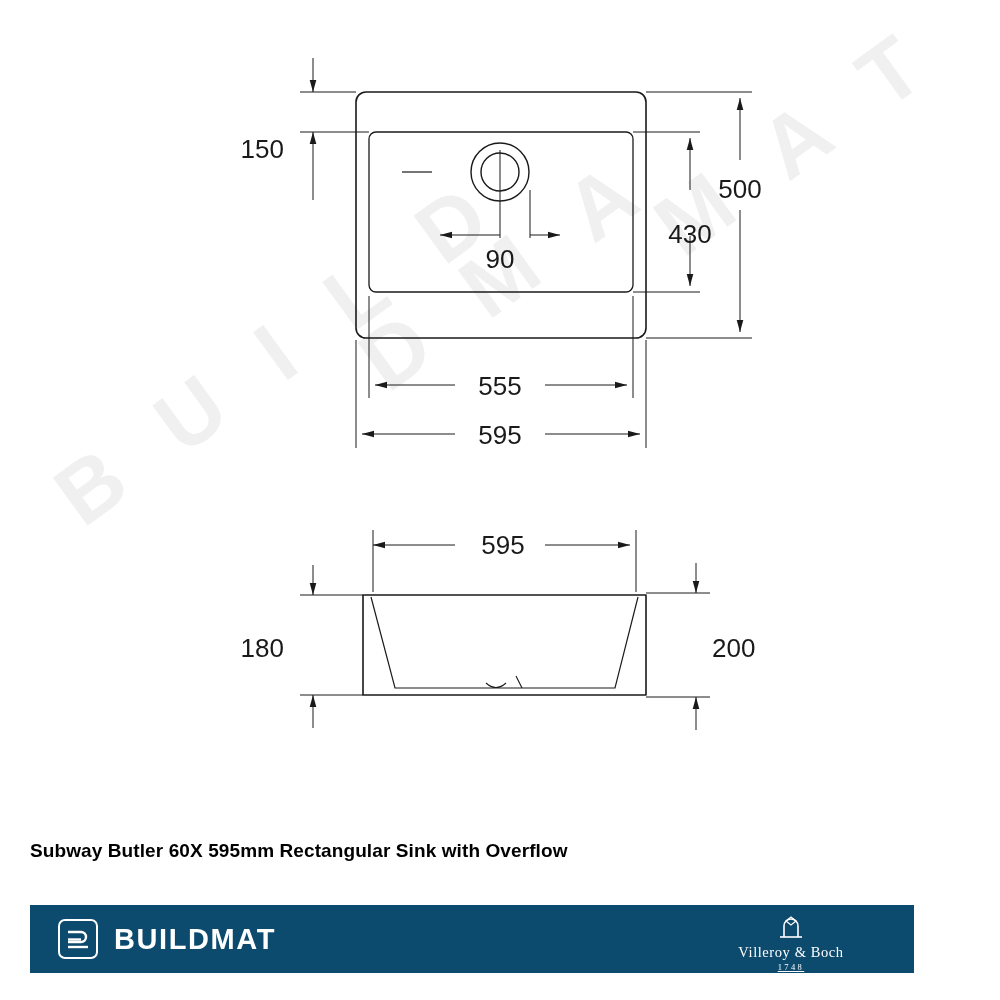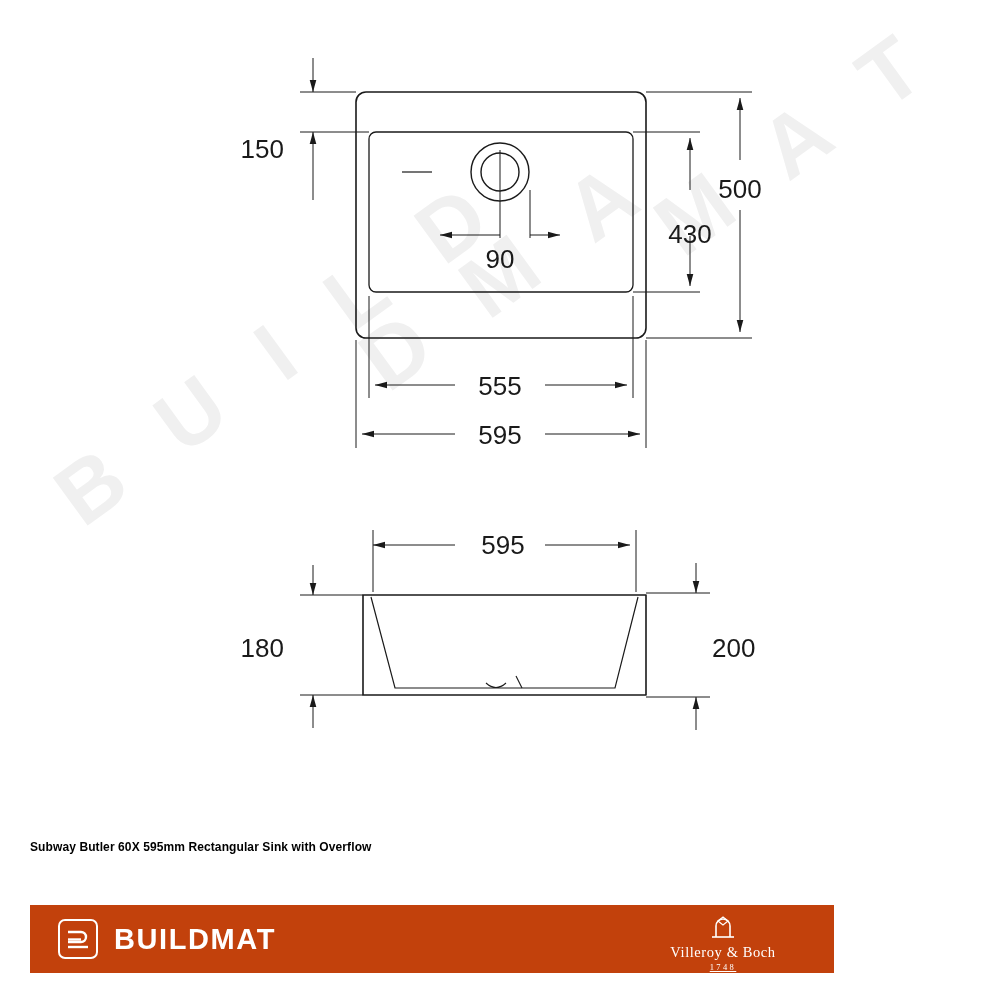--- a/index.html
+++ b/index.html
@@ -49,34 +49,34 @@
     left: 0; top: 0;
     width: 1000px;
     height: 890px;
     z-index: 2;
   }
   
   .caption {
     position: absolute;
     left: 30px;
     top: 840px;
-    font-size: 12px;
+    font-size: 19px;
     font-weight: 700;
     color: #000000;
     letter-spacing: 0.1px;
     z-index: 3;
   }
   
   .footer {
     position: absolute;
     left: 30px;
     top: 905px;
-    width: 804px;
+    width: 884px;
     height: 68px;
-    background: #c2410c;
+    background: #0c4a6e;
     z-index: 3;
   }
   .brand {
     position: absolute;
     left: 28px;
     top: 14px;
     display: flex;
     align-items: center;
     gap: 16px;
   }
@@ -86,21 +86,21 @@
   }
   .brand-name {
     color: #ffffff;
     font-size: 29px;
     font-weight: 700;
     letter-spacing: 0.055em;
     font-family: "Liberation Sans", sans-serif;
   }
   .vb {
     position: absolute;
-    right: 16px;
+    right: 28px;
     top: 8px;
     width: 190px;
     text-align: center;
     color: #ffffff;
   }
   .vb-mark { display: block; margin: 0 auto; }
   .vb-name {
     font-family: "Liberation Serif", serif;
     font-size: 14.5px;
     letter-spacing: 0.04em;

